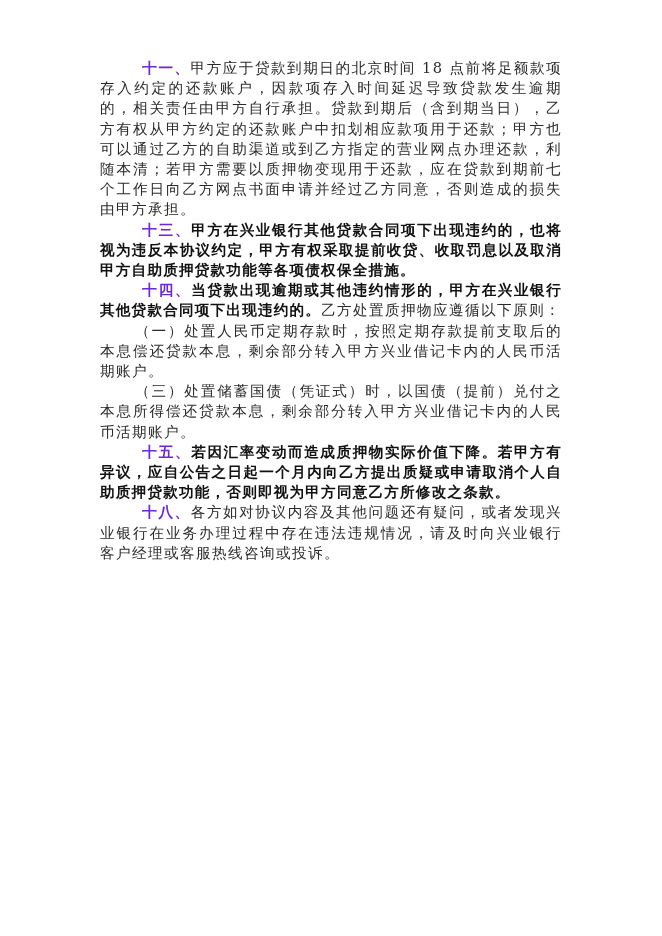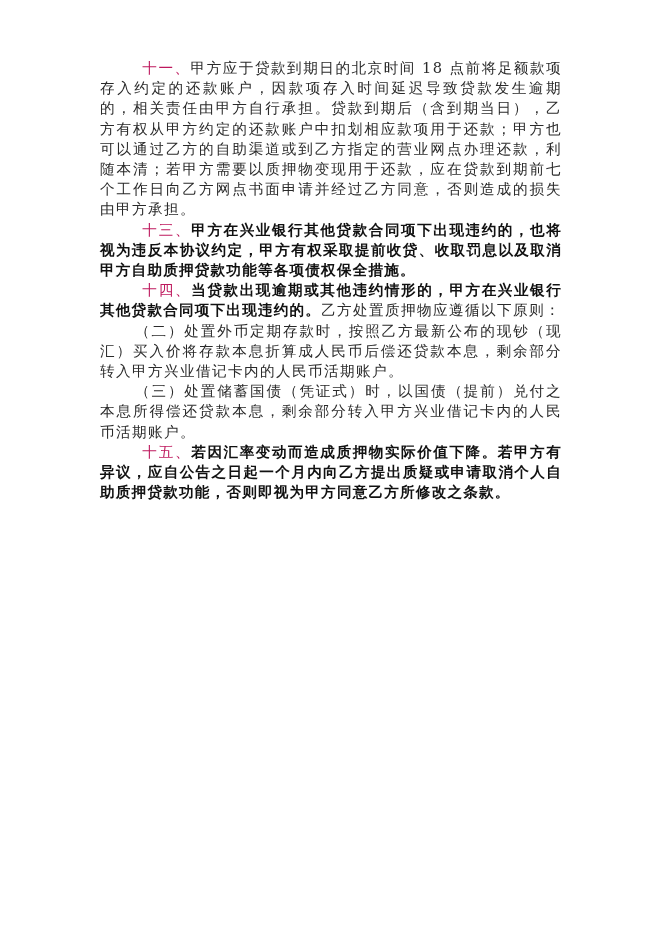--- a/index.html
+++ b/index.html
@@ -12,37 +12,38 @@
     font-family: "DejaVu Serif", "Liberation Serif", serif;
     font-size: 14.6px;
     line-height: 20.2px;
     color: #2a2a2a;
     letter-spacing: 1.4px;
     text-align: justify;
   }
   .para { margin: 0; text-indent: 2.9em; }
   .sub { margin: 0; text-indent: 2.4em; }
   .bold { font-weight: bold; color: #111; letter-spacing: 1.2px; }
-  .num { font-weight: normal; color: #be185d; }
+  .num { font-weight: bold; color: #6d28d9; }
 </style>
 </head>
 <body>
 
 <div class="page">
 
   <p class="para"><span class="num">十一、</span><span>甲方应于贷款到期日的北京时间 18 点前将足额款项存入约定的还款账户，因款项存入时间延迟导致贷款发生逾期的，相关责任由甲方自行承担。贷款到期后（含到期当日），乙方有权从甲方约定的还款账户中扣划相应款项用于还款；甲方也可以通过乙方的自助渠道或到乙方指定的营业网点办理还款，利随本清；若甲方需要以质押物变现用于还款，应在贷款到期前七个工作日向乙方网点书面申请并经过乙方同意，否则造成的损失由甲方承担。</span></p>
 
 
   <p class="para"><span class="num">十三、</span><span class="bold">甲方在兴业银行其他贷款合同项下出现违约的，也将视为违反本协议约定，甲方有权采取提前收贷、收取罚息以及取消甲方自助质押贷款功能等各项债权保全措施。</span></p>
 
   <p class="para"><span class="num">十四、</span><span class="bold">当贷款出现逾期或其他违约情形的，甲方在兴业银行其他贷款合同项下出现违约的。</span><span>乙方处置质押物应遵循以下原则：</span></p>
 
+  <p class="sub"><span>（一）</span><span>处置人民币定期存款时，按照定期存款提前支取后的本息偿还贷款本息，剩余部分转入甲方兴业借记卡内的人民币活期账户。</span></p>
 
-  <p class="sub"><span>（二）</span><span>处置外币定期存款时，按照乙方最新公布的现钞（现汇）买入价将存款本息折算成人民币后偿还贷款本息，剩余部分转入甲方兴业借记卡内的人民币活期账户。</span></p>
 
   <p class="sub"><span>（三）</span><span>处置储蓄国债（凭证式）时，以国债（提前）兑付之本息所得偿还贷款本息，剩余部分转入甲方兴业借记卡内的人民币活期账户。</span></p>
 
   <p class="para"><span class="num">十五、</span><span class="bold">若因汇率变动而造成质押物实际价值下降。若甲方有异议，应自公告之日起一个月内向乙方提出质疑或申请取消个人自助质押贷款功能，否则即视为甲方同意乙方所修改之条款。</span></p>
 
 
 
+  <p class="para"><span class="num">十八、</span><span>各方如对协议内容及其他问题还有疑问，或者发现兴业银行在业务办理过程中存在违法违规情况，请及时向兴业银行客户经理或客服热线咨询或投诉。</span></p>
 
 </div>
 
 </body></html>

